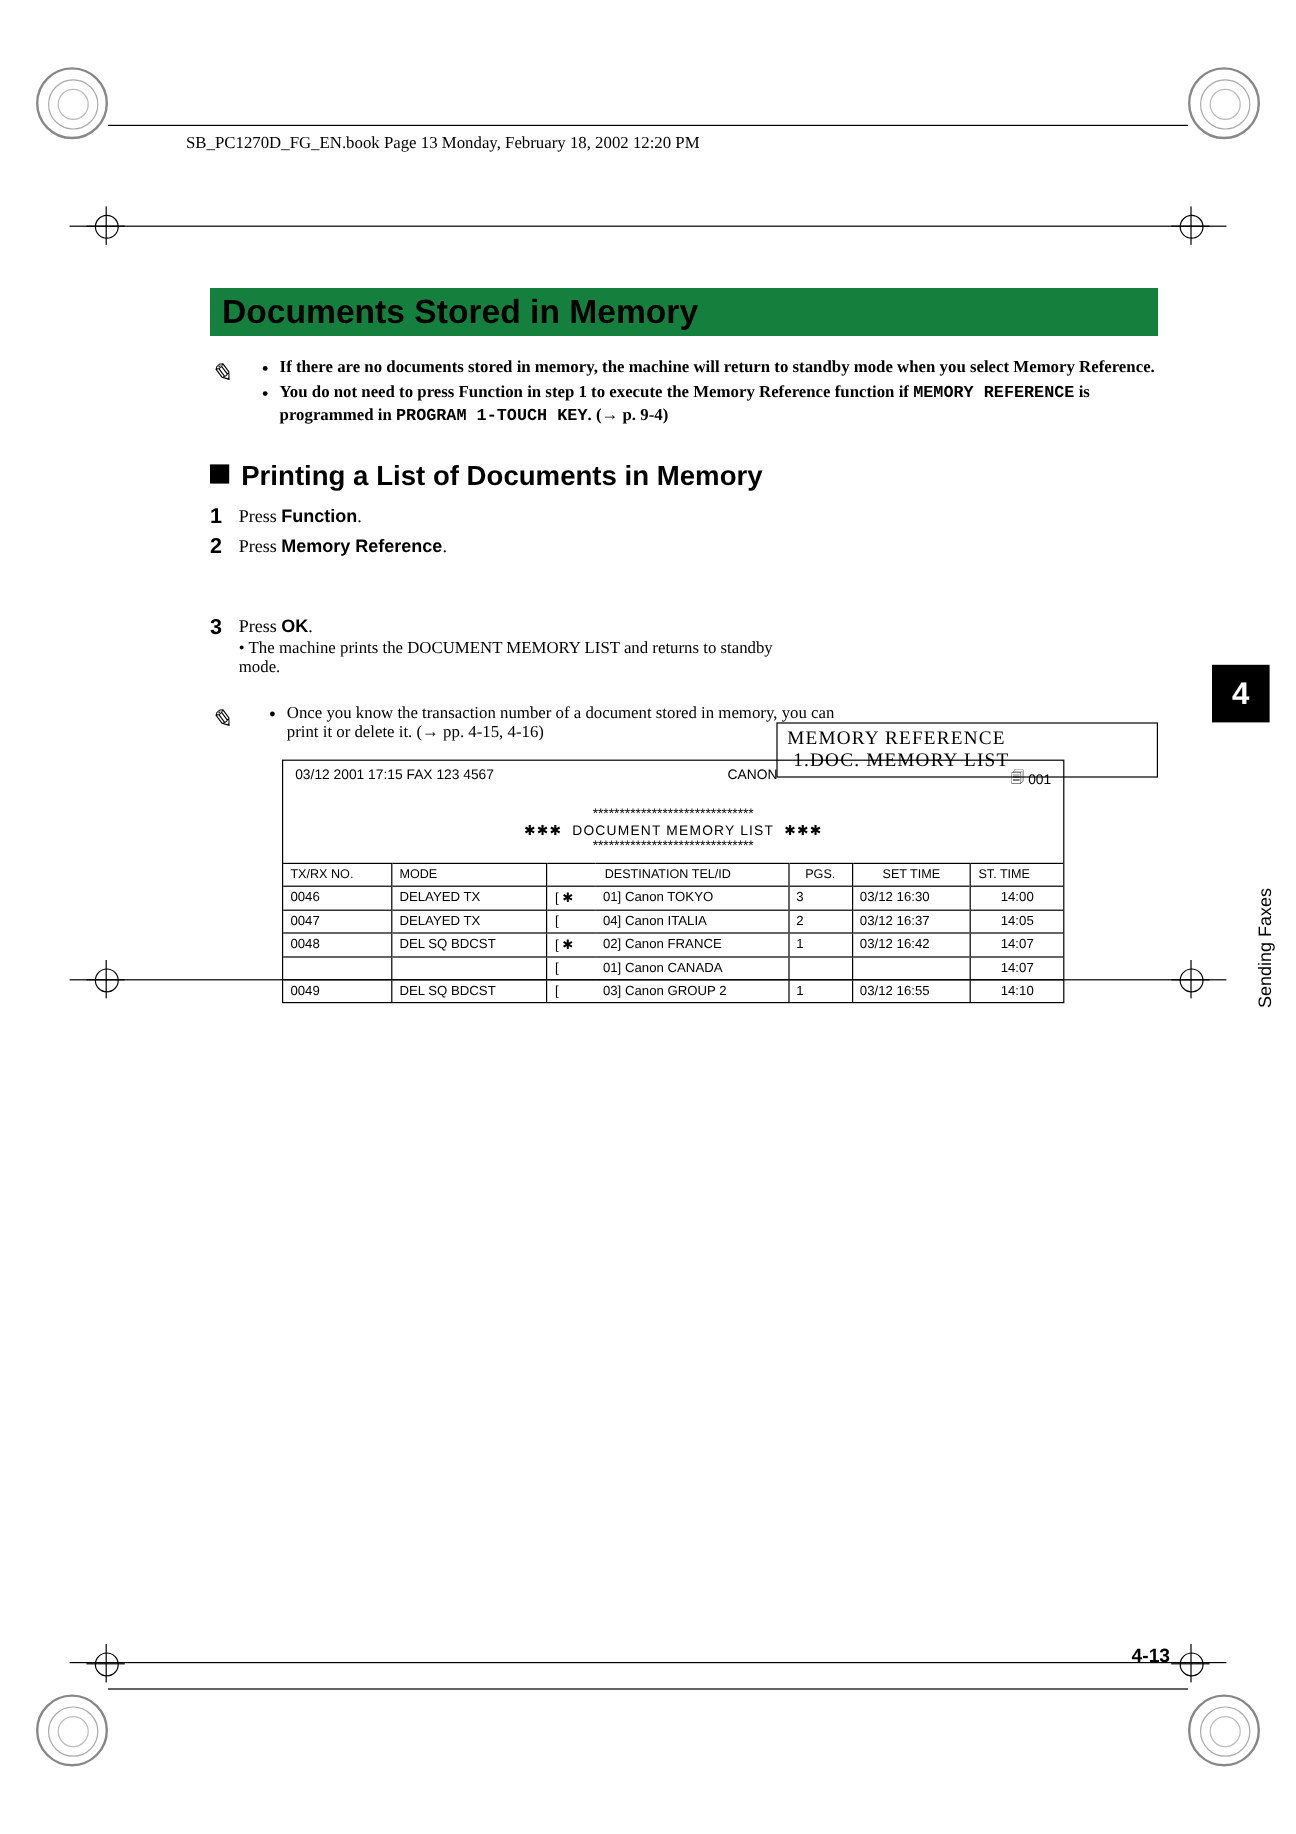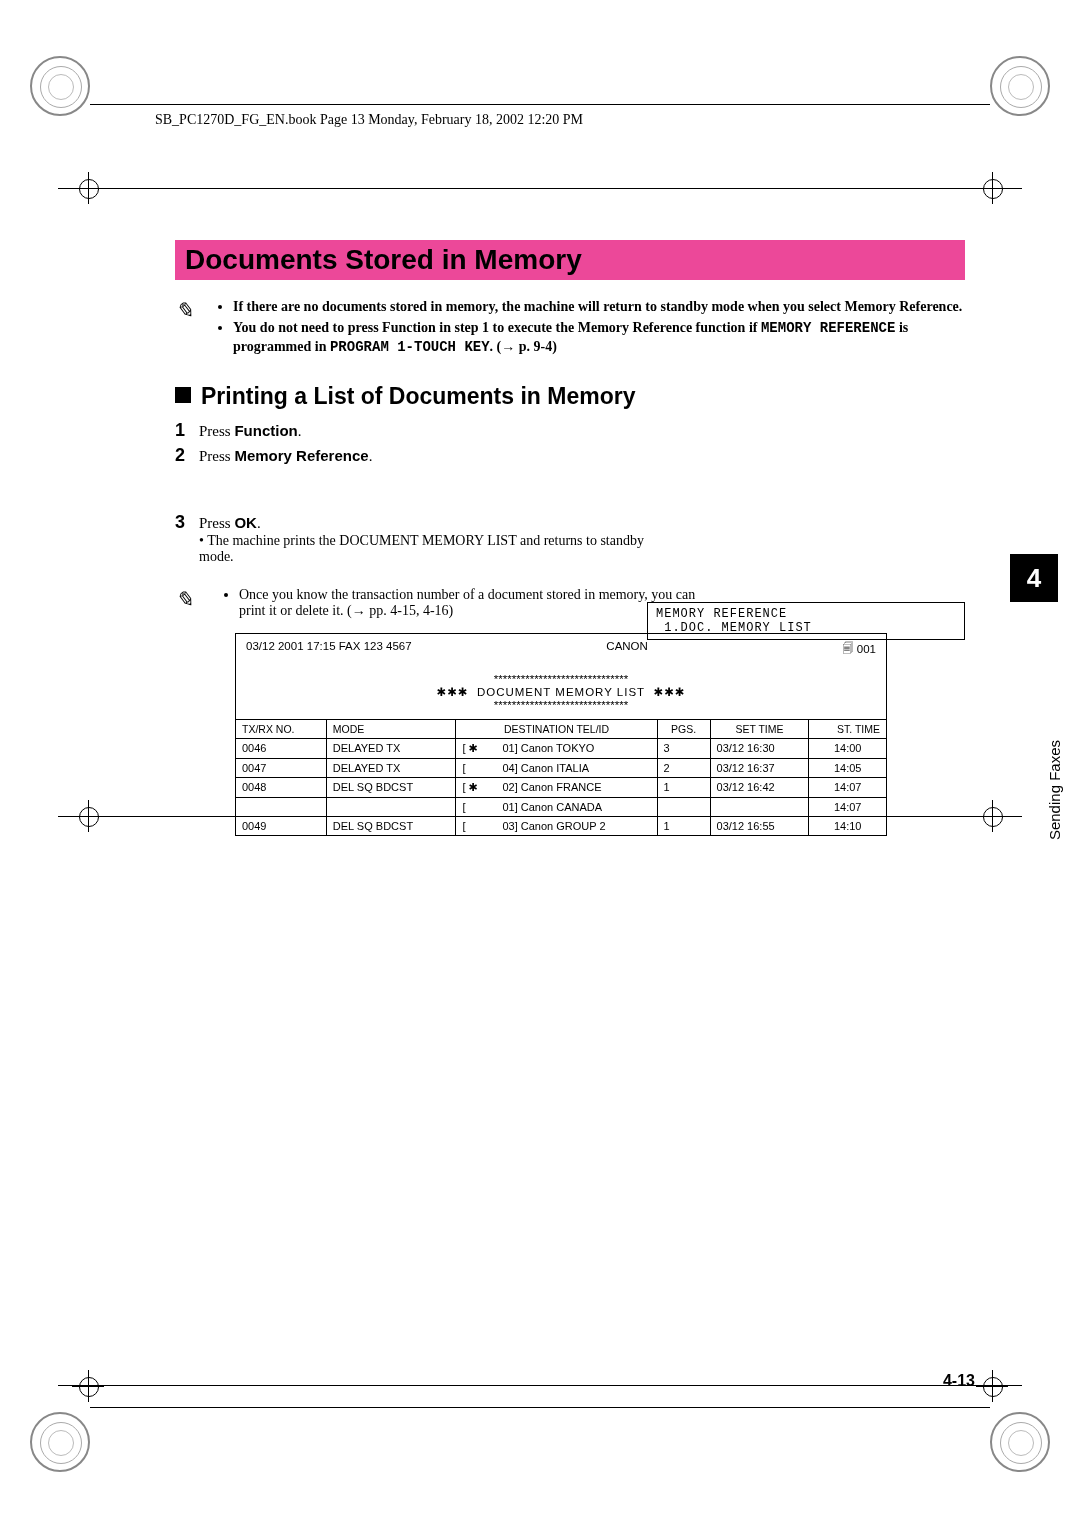--- a/index.html
+++ b/index.html
@@ -28,21 +28,21 @@
   .header-bar {
     position:absolute; left:155px; right:155px; top:112px;
     font-size:14px;
   }
   .content {
     position:absolute; left:175px; right:90px; top:240px;
     width: 790px;
   }
 
   .title-bar {
-    background:#ec4899;
+    background:#15803d;
     padding:4px 10px;
     font-family: Arial, Helvetica, sans-serif;
     font-weight:bold;
     font-size:28px;
   }
   .note-block { margin-top:18px; display:flex; }
   .pencil-icon {
     font-size:22px; width:40px; flex:0 0 40px; text-align:left;
     font-style:italic;
   }
@@ -56,21 +56,21 @@
   .subheading .sq { display:inline-block; width:16px; height:16px; background:#000; margin-right:10px; vertical-align:1px;}
   .body-text { font-size:15px; margin:10px 0 0 26px; }
   .steps { margin-top:10px; }
   .step-row { display:flex; align-items:flex-start; margin-top:4px;}
   .step-num { font-family:Arial,Helvetica,sans-serif; font-weight:bold; font-size:18px; width:24px; flex:0 0 24px;}
   .step-text { font-size:15px; padding-top:2px;}
   .step-text b{ font-family:Arial,Helvetica,sans-serif; font-weight:bold;}
   .lcd-box{
     position:absolute; right:0; top:182px;
     border:1px solid #000; padding:4px 8px;
-    font-family:Liberation Mono, monospace; font-size:12px;
+    font-family:Liberation Serif, serif; font-size:16px;
     letter-spacing:1px; white-space:pre; width:300px;
   }
   .substep { font-size:14px; margin-left:24px;}
   .note2 { margin-top:22px; margin-left:0px; display:flex;}
   .note2 .pencil-icon{width:46px;flex:0 0 46px;}
 
   .report-box {
     margin-top:14px; margin-left:60px;
     border:1px solid #000;
     width:650px;
@@ -208,21 +208,21 @@
       <div class="ast">******************************</div>
     </div>
     <table class="mem-list">
       <thead>
         <tr>
           <th>TX/RX NO.</th>
           <th>MODE</th>
           <th colspan="2" style="text-align:center;"><span>DESTINATION TEL/ID</span></th>
           <th style="text-align:center;">PGS.</th>
           <th style="text-align:center;">SET TIME</th>
-          <th style="text-align:right;">ST. TIME</th>
+          <th style="text-align:left;">ST. TIME</th>
         </tr>
       </thead>
       <tbody id="report-rows">
           <tr>
             <td>0046</td>
             <td>DELAYED TX</td>
             <td style="border-left:1px solid #000;width:28px;">[ ✱</td>
             <td style="border-left:none;">01] Canon TOKYO</td>
             <td class="c-pgs">3</td>
             <td>03/12 16:30</td>

